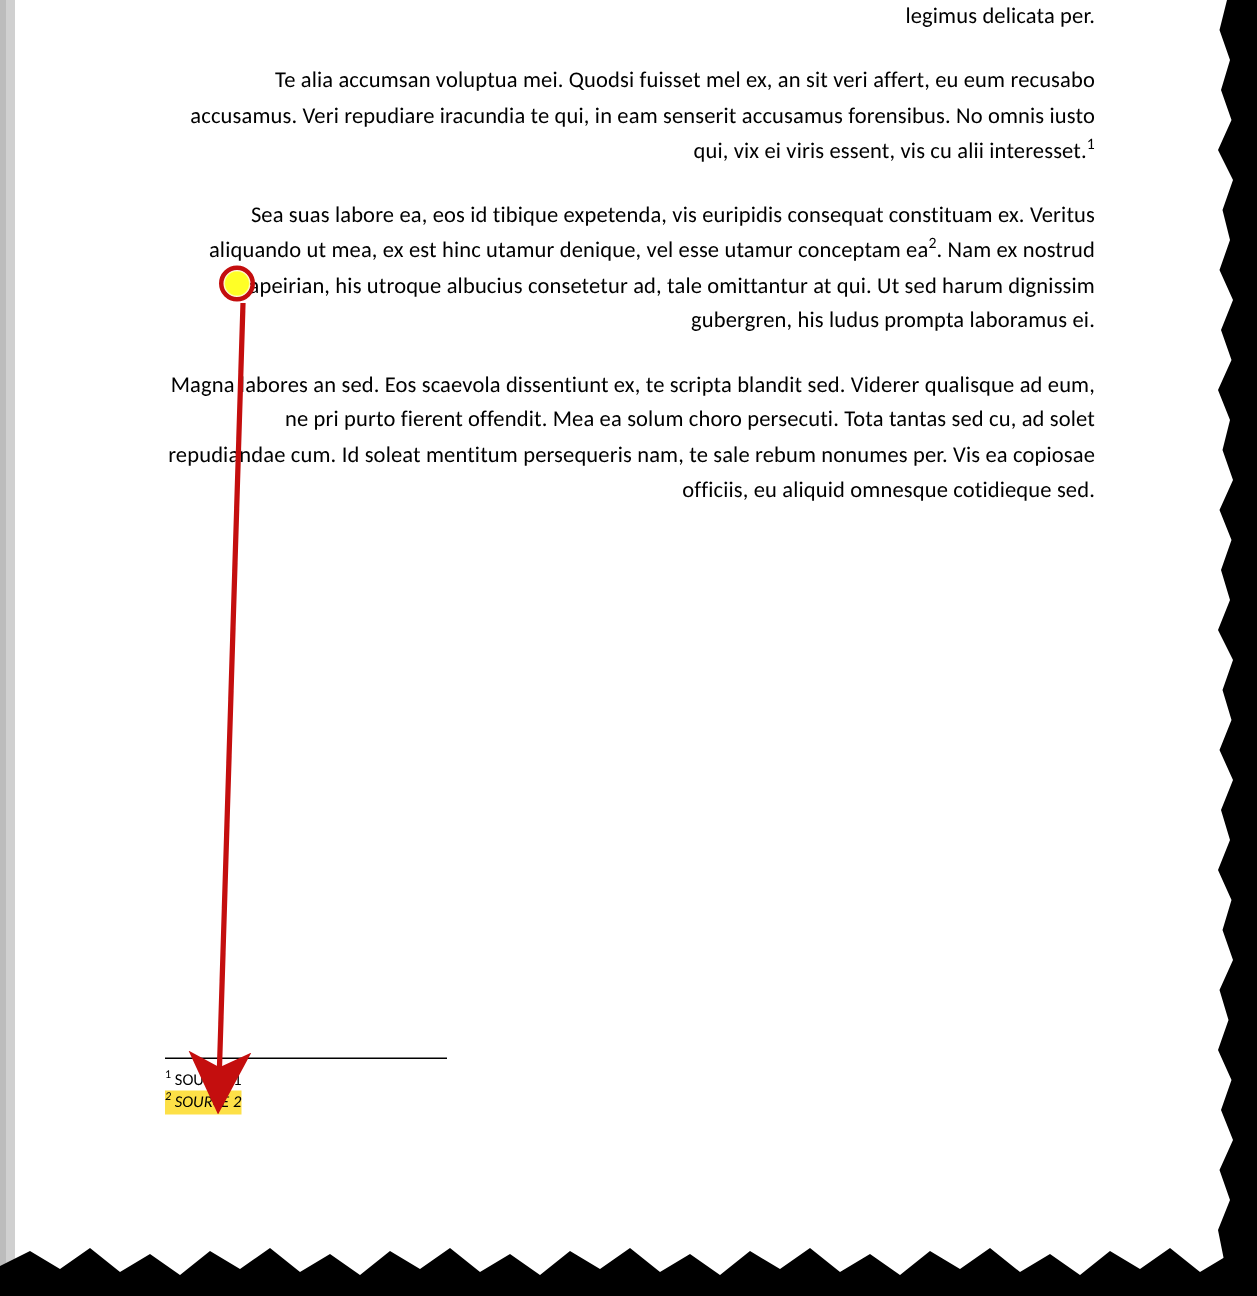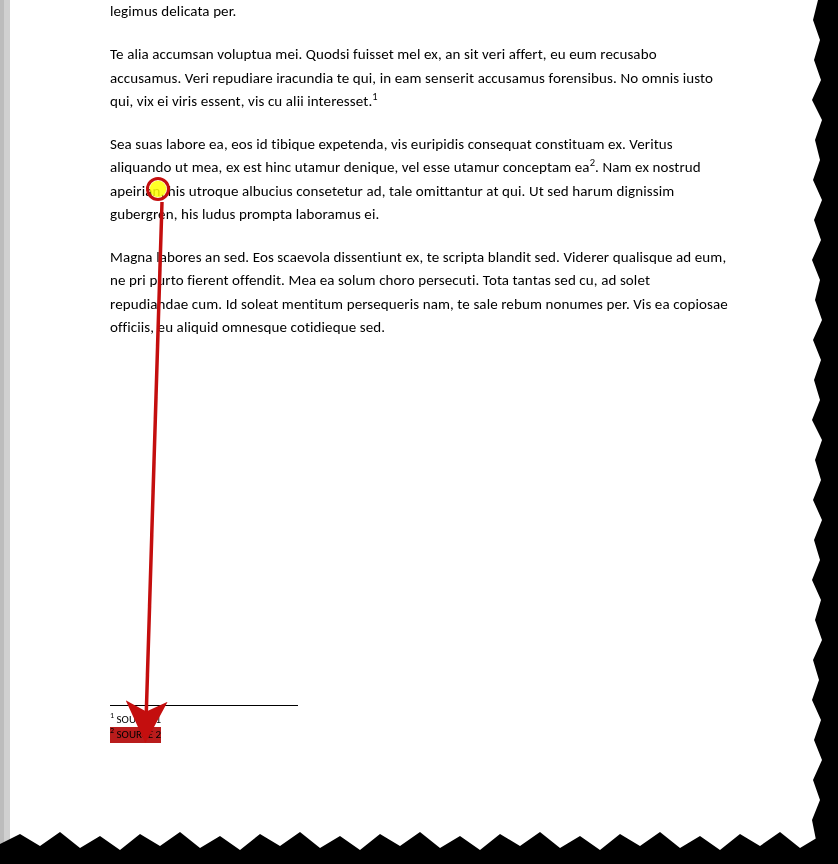--- a/index.html
+++ b/index.html
@@ -31,21 +31,21 @@
     left: 100px;
     top: 0;
     width: 620px;
     font-size: 15px;
     line-height: 1.55;
     color: #000;
     letter-spacing: 0.1px;
   }
   .para {
     margin: 0 0 20px 0;
-    text-align: left;
+    text-align: right;
   }
   sup {
     font-size: 0.7em;
     vertical-align: super;
     line-height: 0;
   }
   .footnote-sep {
     position: absolute;
     left: 100px;
     top: 705px;
@@ -64,21 +64,22 @@
   }
   .footnote-line {
     white-space: nowrap;
   }
   .footnote-sup {
     font-size: 8px;
     vertical-align: super;
     line-height:0;
   }
   .hl {
-    background: #b91c1c;
+    background: #fde047;
+    font-style: italic;
   }
   
   .ann-circle {
     position: absolute;
     left: 146px;
     top: 177px;
     width: 24px;
     height: 24px;
     border: 3px solid #c40e0e;
     border-radius: 50%;

